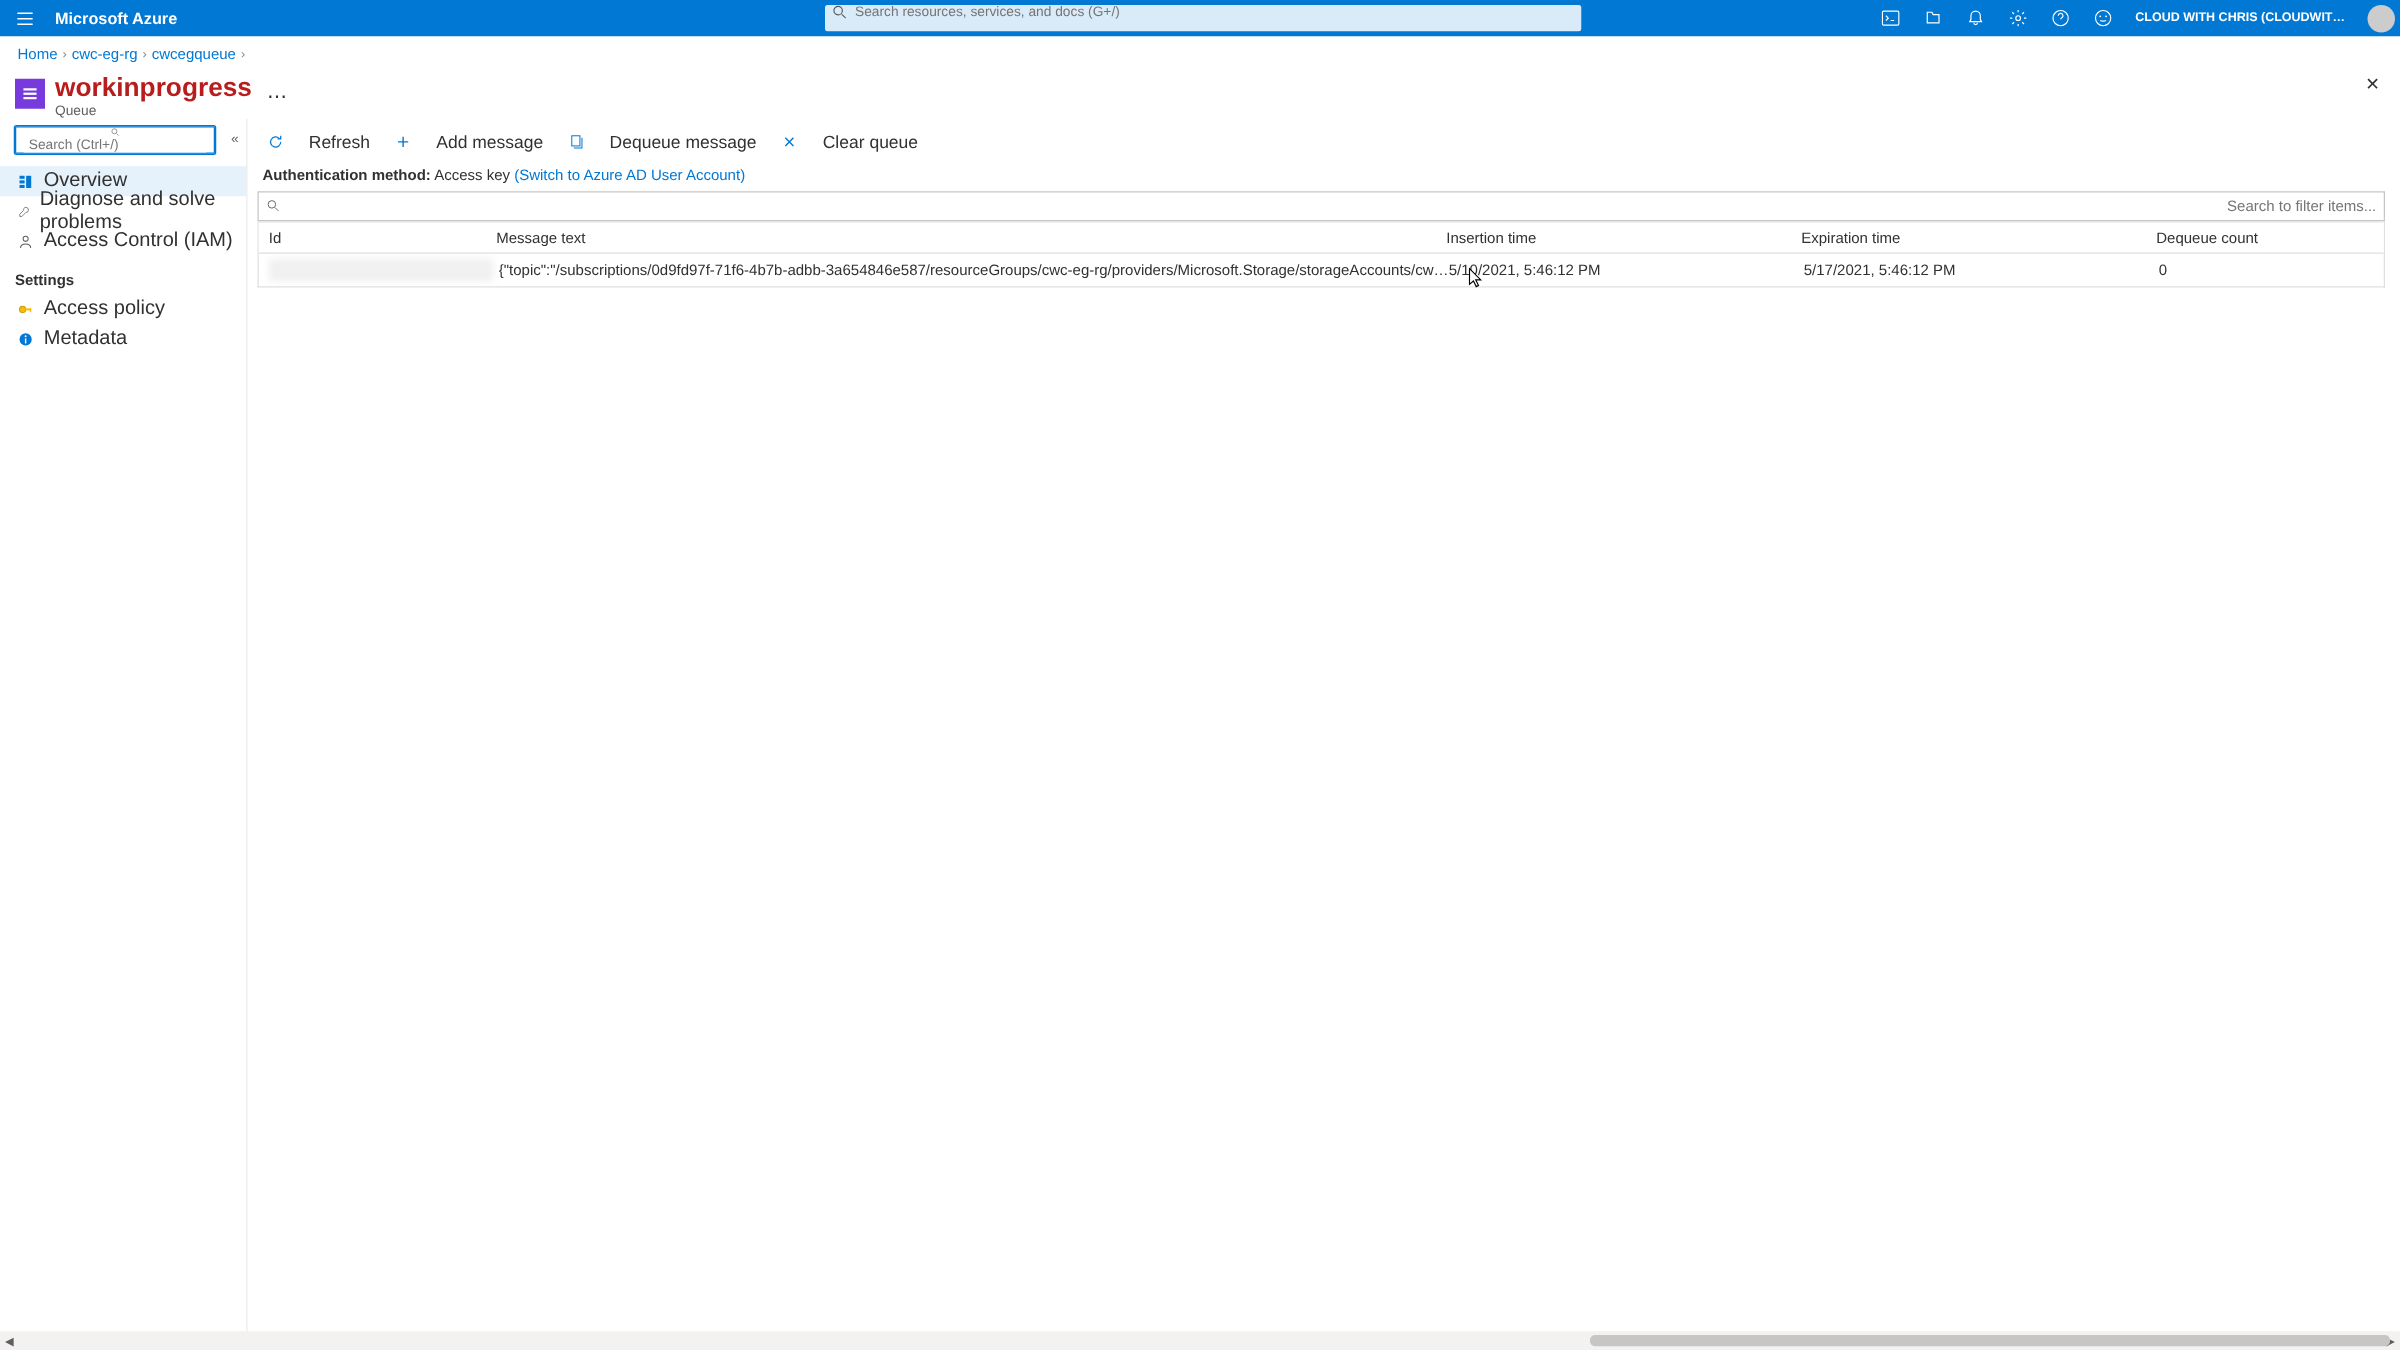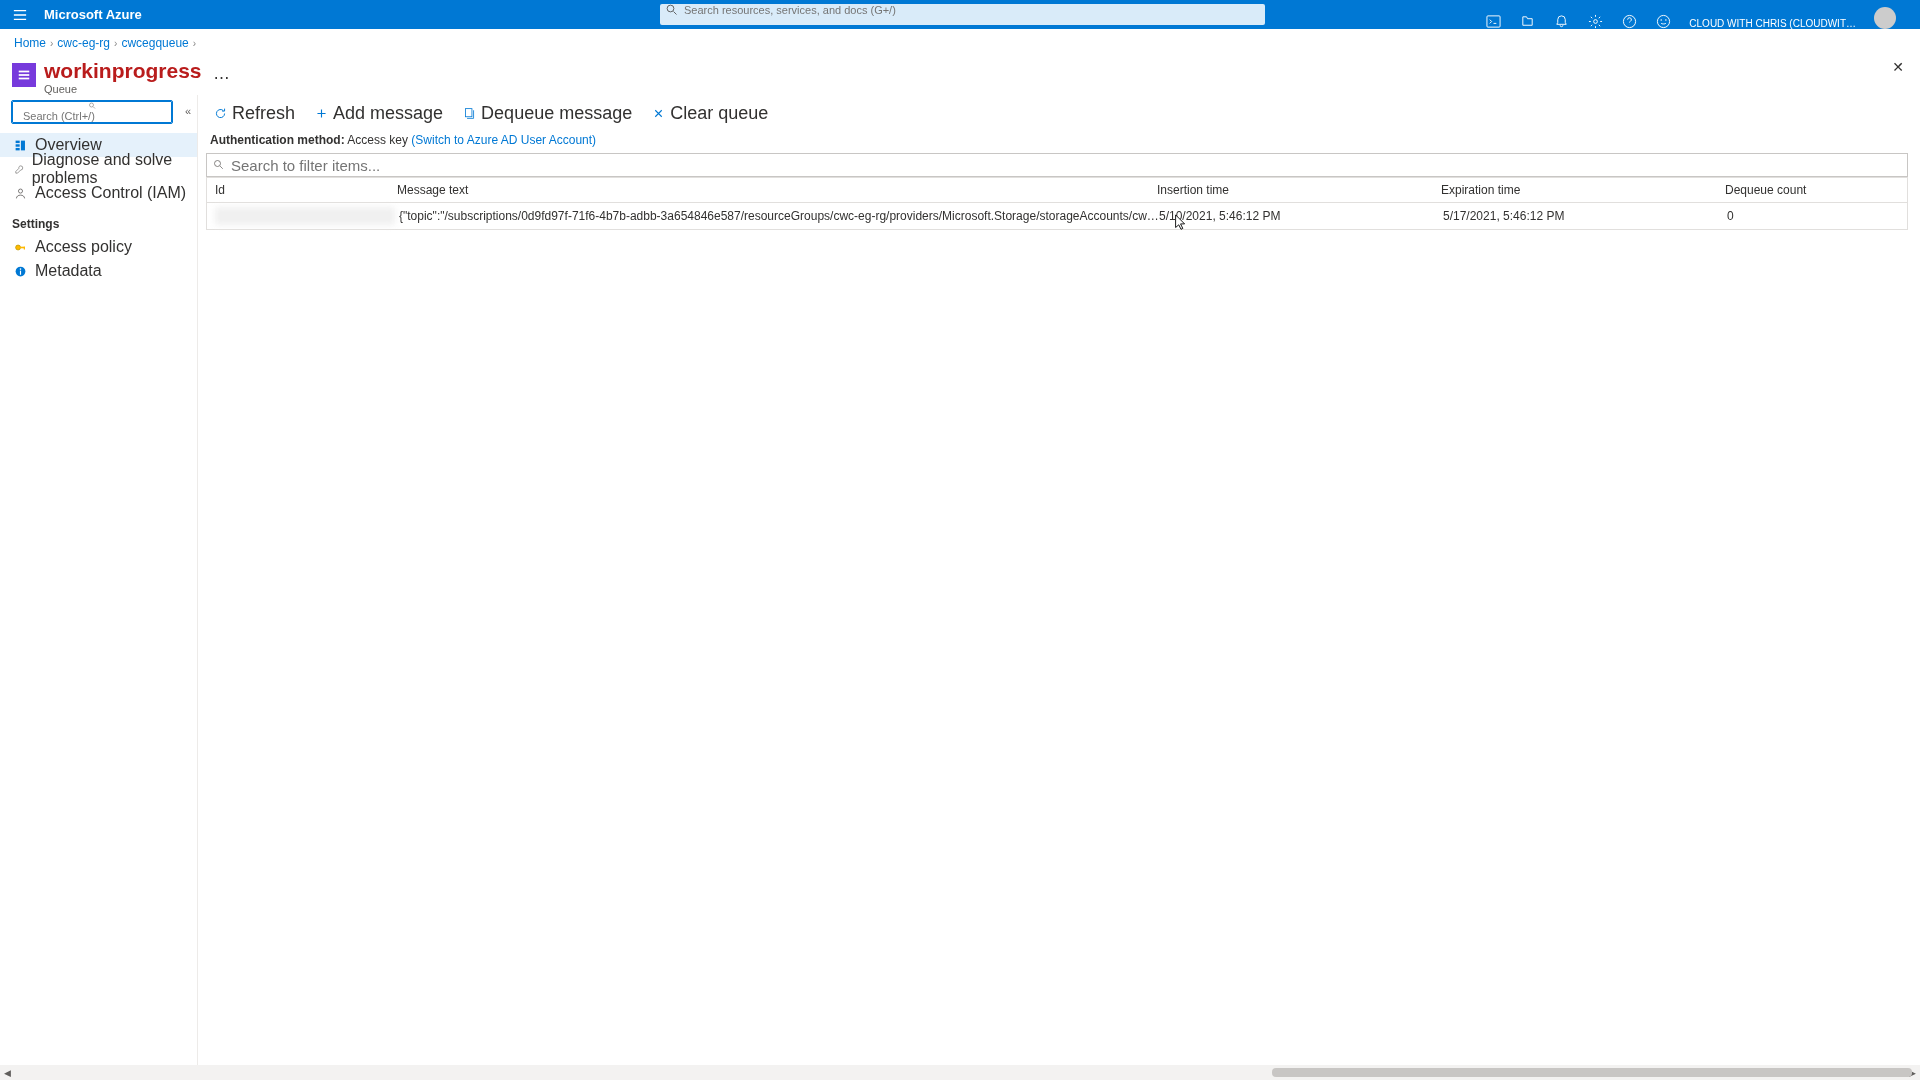--- a/index.html
+++ b/index.html
@@ -6,21 +6,21 @@
 body { width:1920px; height:1080px; background:#fff; overflow:hidden; position:relative; }
 
 
 .topbar { height:29px; background:#0078d4; display:flex; align-items:center; color:#fff; position:relative; }
 .hamburger { width:40px; height:29px; display:flex; align-items:center; justify-content:center; cursor:pointer; }
 .hamburger svg { width:14px; height:14px; }
 .brand { font-size:13px; font-weight:600; margin-left:4px; }
 .searchbox { position:absolute; left:660px; top:4px; width:605px; height:21px; background:rgba(255,255,255,0.85); border-radius:2px; display:flex; align-items:flex-start; padding:0 6px; }
 .searchbox svg { width:12px; height:12px; fill:#555; }
 .searchbox input { border:none; background:transparent; outline:none; font-size:11px; color:#555; flex:1; padding-left:6px; }
-.topicons { position:absolute; right:24px; top:0; height:29px; display:flex; align-items:flex-end; gap:18px; }
+.topicons { position:absolute; right:4px; top:0; height:29px; display:flex; align-items:center; gap:18px;font-weight:bold; }
 .topicons .ico { width:16px; height:16px; cursor:pointer; display:flex; align-items:center; justify-content:center; position:relative; }
 .topicons .ico svg { width:15px; height:15px; fill:#fff; }
 .uname { font-size:10px; color:#fff; white-space:nowrap; }
 .avatar { width:22px; height:22px; border-radius:50%; background:#ccc; }
 .badge { position:absolute; top:-4px; right:-6px; background:#ccc; color:#000; font-size:8px; border-radius:7px; padding:0 3px; line-height:10px; }
 
 
 .breadcrumb { height:24px; padding:4px 0 0 14px; font-size:12px; display:flex; align-items:center; gap:4px; }
 .breadcrumb a { color:#0078d4; text-decoration:none; cursor:pointer; }
 .breadcrumb .sep { color:#888; font-size:10px; }
@@ -43,28 +43,28 @@
 .collapse { position:absolute; right:6px; top:10px; font-size:11px; color:#605e5c; cursor:pointer; }
 .navlist { margin-top:10px; }
 .navitem { display:flex; align-items:center; height:24px; font-size:16px; color:#323130; cursor:pointer; gap:8px; padding-left:2px; }
 .navitem.selected { background:#e5f1fb; margin-left:-12px; padding-left:14px; margin-right:-8px; }
 .navitem svg { width:13px; height:13px; }
 .navhdr { font-size:12px; font-weight:600; color:#323130; margin:12px 0 4px 0; }
 
 
 .main { flex:1; padding:0 12px 0 8px; }
 .toolbar { display:flex; align-items:center; height:36px; gap:4px; }
-.tbtn { display:flex; align-items:center; gap:5px; font-size:18px; color:#323130; cursor:pointer; padding:4px 8px; }
+.tbtn { display:flex; align-items:center; gap:20px; font-size:14px; color:#323130; cursor:pointer; padding:4px 8px; }
 .tbtn svg { width:13px; height:13px; }
 .authline { font-size:12px; color:#323130; padding:2px 0 6px 4px; }
 .authline .lbl { font-weight:600; }
 .authline a { color:#0078d4; text-decoration:none; cursor:pointer; }
 .filterwrap { border:1px solid #c8c6c4; height:24px; display:flex; align-items:center; padding:0 6px; margin-bottom:0; }
 .filterwrap svg { width:12px; height:12px; fill:#605e5c; }
-.filterwrap input { border:none; outline:none; font-size:15px; flex:1; padding-left:6px; }
+.filterwrap input { border:none; outline:none; font-size:12px; flex:1; padding-left:6px;text-align:right; }
 
 .table { border:1px solid #e1dfdd; border-top:none; }
 .table .hdr, .table .row { display:flex; font-size:12px; color:#323130; align-items:center; }
 .table .hdr { height:26px; background:#fff; border-top:1px solid #e1dfdd; border-bottom:1px solid #e1dfdd; }
 .table .row { height:26px; }
 .col-id { width:190px; padding-left:8px; overflow:hidden; }
 .col-msg { width:760px; overflow:hidden; white-space:nowrap; text-overflow:ellipsis; }
 .col-ins { width:284px; }
 .col-exp { width:284px; }
 .col-deq { flex:1; }

